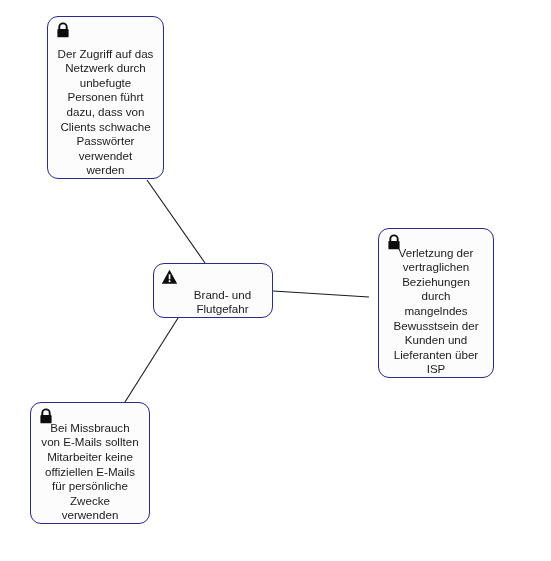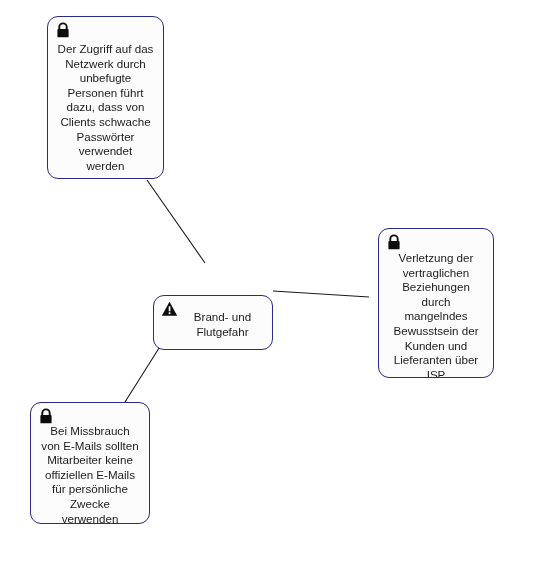--- a/index.html
+++ b/index.html
@@ -34,20 +34,21 @@
   .node {
     position: absolute;
     box-sizing: border-box;
     background: #fcfcfc;
     border: 1.6px solid #2a2a8c;
     border-radius: 11px;
     display: flex;
     flex-direction: column;
     align-items: center;
     overflow: hidden;
+    justify-content: flex-end;
   }
 
   .node-icon {
     position: absolute;
     left: 7px;
     top: 5px;
     width: 16px;
     height: 17px;
     line-height: 0;
   }
@@ -72,21 +73,20 @@
   }
   #node-network-access .node-label {
     margin-top: 25px;
   }
 
   #node-central-hazard {
     left: 153px;
     top: 263px;
     width: 120px;
     height: 55px;
-    margin-top: 32px;
   }
   #node-central-hazard .node-label {
     margin-top: 14px;
     padding-left: 24px;
   }
 
   #node-contract-breach {
     left: 378px;
     top: 228px;
     width: 116px;

